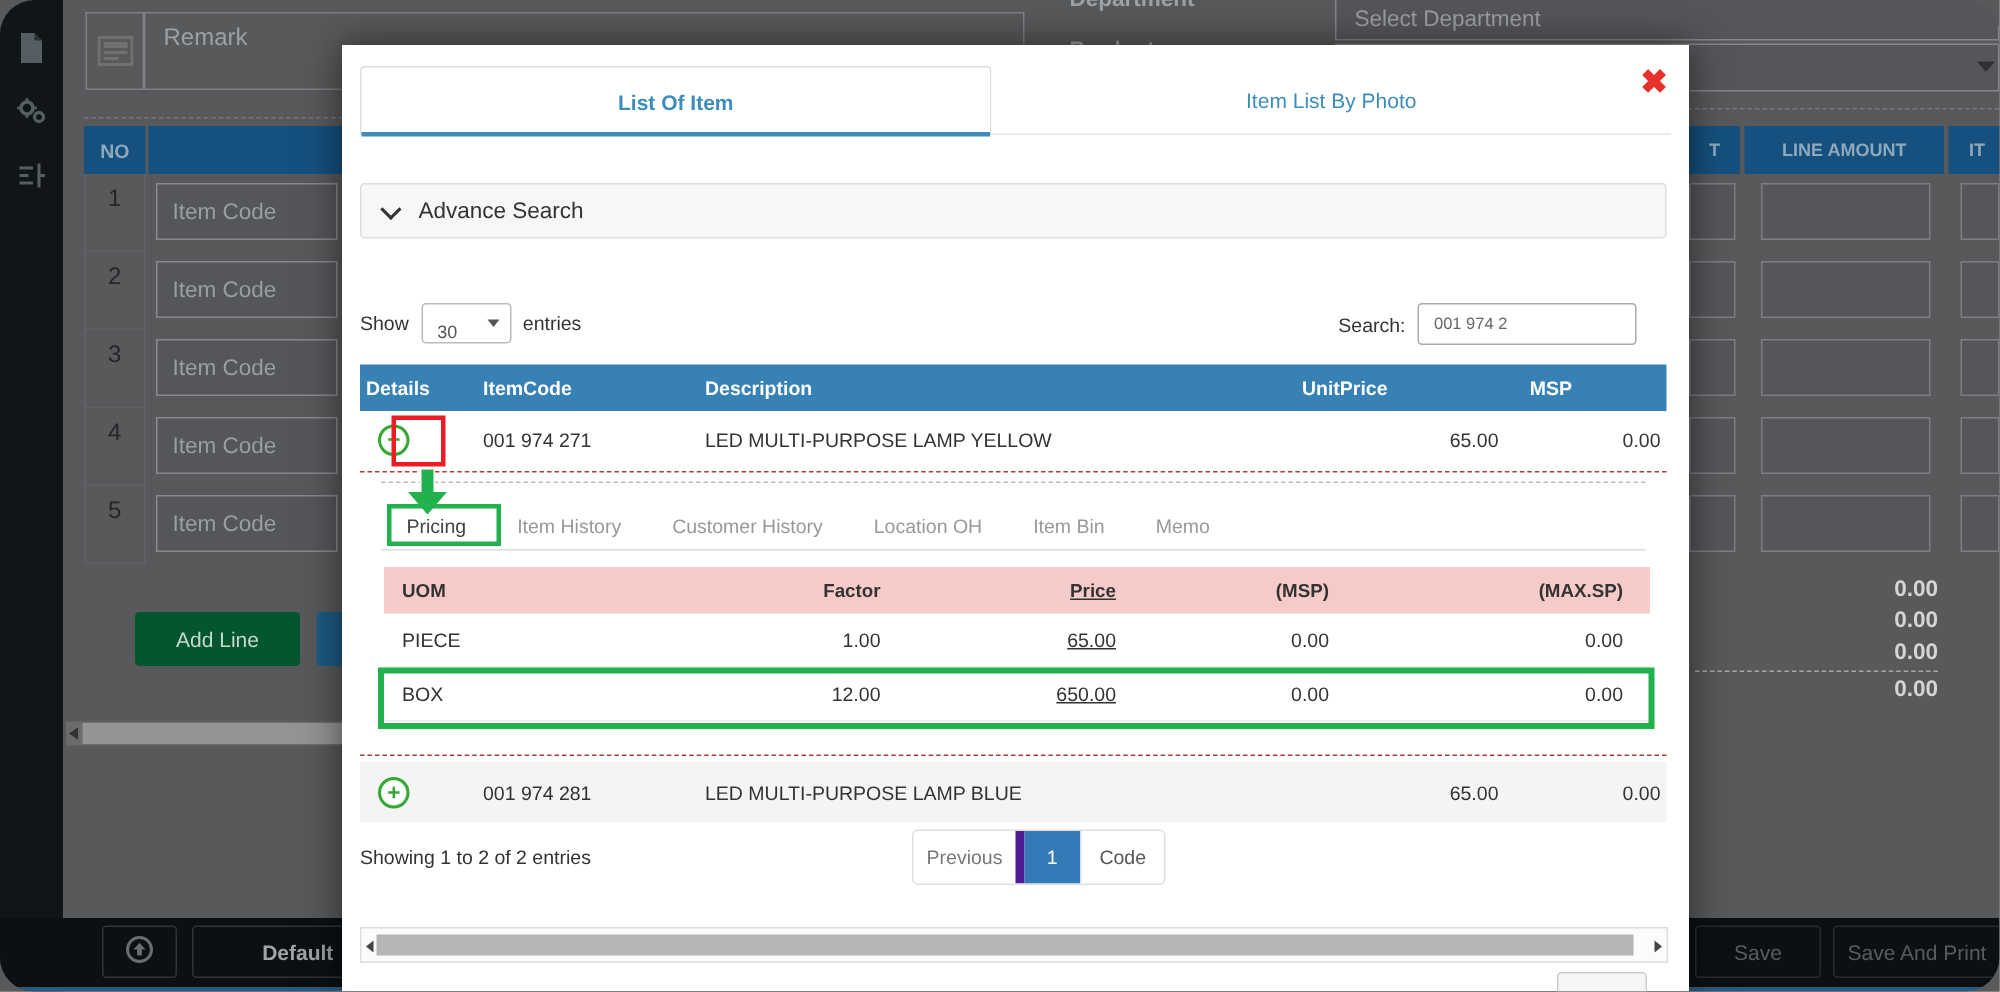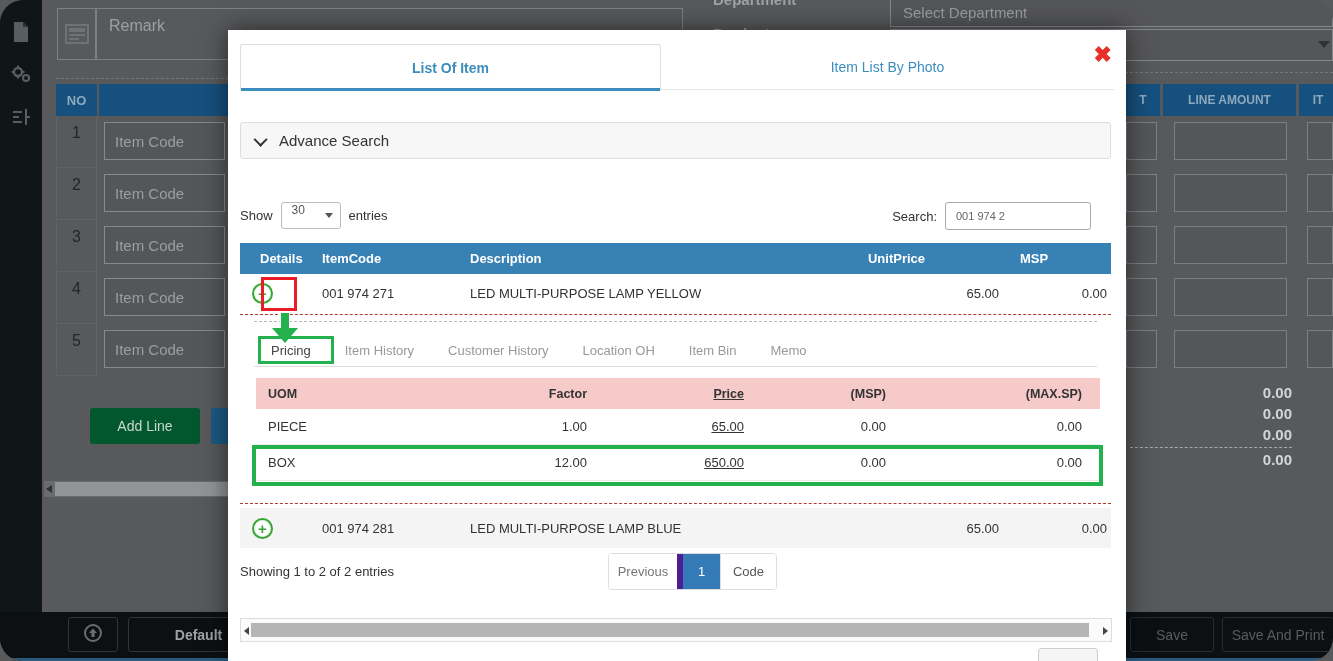--- a/index.html
+++ b/index.html
@@ -74,32 +74,32 @@
 
   .adv { position:absolute; left:12px; top:92px; width:871px; height:37px; background:#f7f7f7;
     border:1px solid #ddd; border-radius:3px; display:flex; align-items:center; padding-left:16px;
     font-size:15px; color:#333; cursor:pointer; }
   .chev { width:10px; height:10px; border-left:2px solid #333; border-bottom:2px solid #333;
     transform:rotate(-45deg) translateY(-2px); margin-right:12px; }
 
   .ctrl-row { position:absolute; left:12px; top:172px; width:871px; height:30px; font-size:13px; color:#333; }
   .show-grp { position:absolute; left:0; top:0; display:flex; align-items:center; gap:8px; }
   .pg-select { width:60px; height:27px; border:1px solid #bbb; border-radius:3px; background:#fff;
-    display:flex; align-items:flex-start; font-size:12px; color:#555; padding-left:10px; position:relative; cursor:pointer; }
+    display:flex; align-items:flex-end; font-size:12px; color:#555; padding-left:10px; position:relative; cursor:pointer; }
   .pg-select .sc { position:absolute; right:7px; top:10px; width:0; height:0; border-left:4px solid transparent;
     border-right:4px solid transparent; border-top:5px solid #555; }
   .search-grp { position:absolute; right:20px; top:0; display:flex; align-items:center; gap:8px; }
   .search-grp input { width:146px; height:28px; border:1px solid #aaa; border-radius:3px; padding:0 10px;
     font-family:"Liberation Sans",sans-serif; font-size:11px; color:#666; }
 
   .dt { position:absolute; left:12px; top:213px; width:871px; }
   .dt-head { display:flex; height:31px; background:#3781b4; color:#fff; font-weight:bold; font-size:13px;
     align-items:center; }
   .dt-row { display:flex; height:38px; align-items:center; font-size:13px; color:#333; position:relative; }
-  .c-det { width:82px; padding-left:20px; }
+  .c-det { width:82px; padding-left:4px; }
   .c-code { width:148px; }
   .c-desc { flex:1; }
   .c-unit { width:153px; text-align:right; padding-right:4px; }
   .c-msp { width:108px; text-align:right; padding-right:4px; }
   .h-unit { width:153px; text-align:center; padding-right:60px; }
   .h-msp { width:108px; text-align:center; padding-right:46px; }
 
   .plus-ic { display:inline-block; width:21px; height:21px; border:2px solid #37a634; border-radius:50%;
     background:#fff; color:#37a634; font-weight:bold; font-size:15px; line-height:17px; text-align:center;
     cursor:pointer; margin-left:12px; box-shadow:inset 0 0 2px #bfe6bc; }

